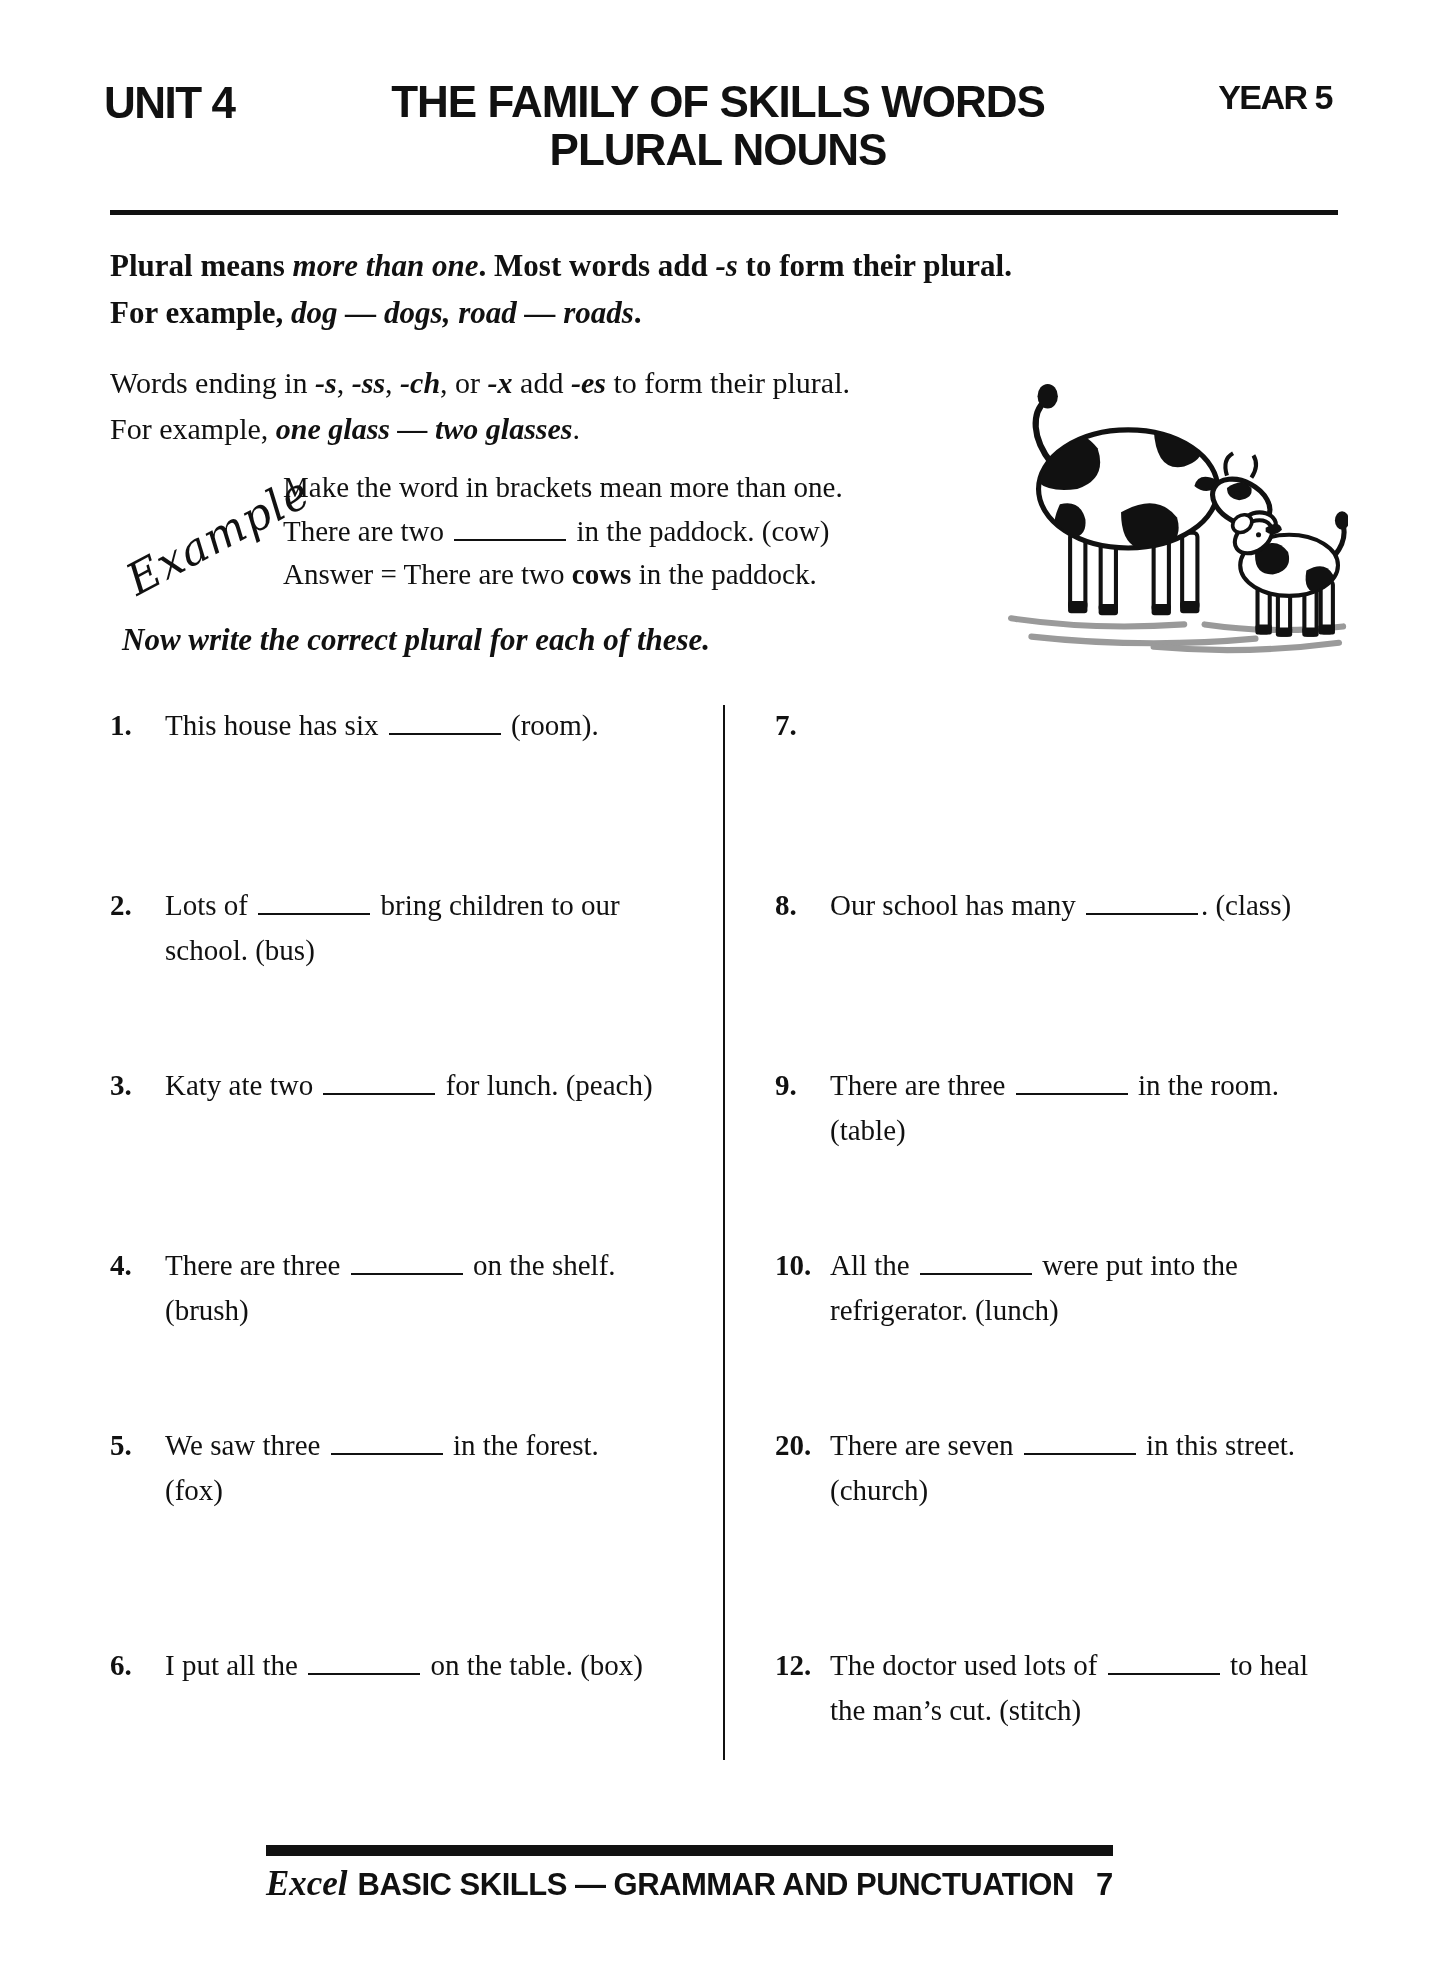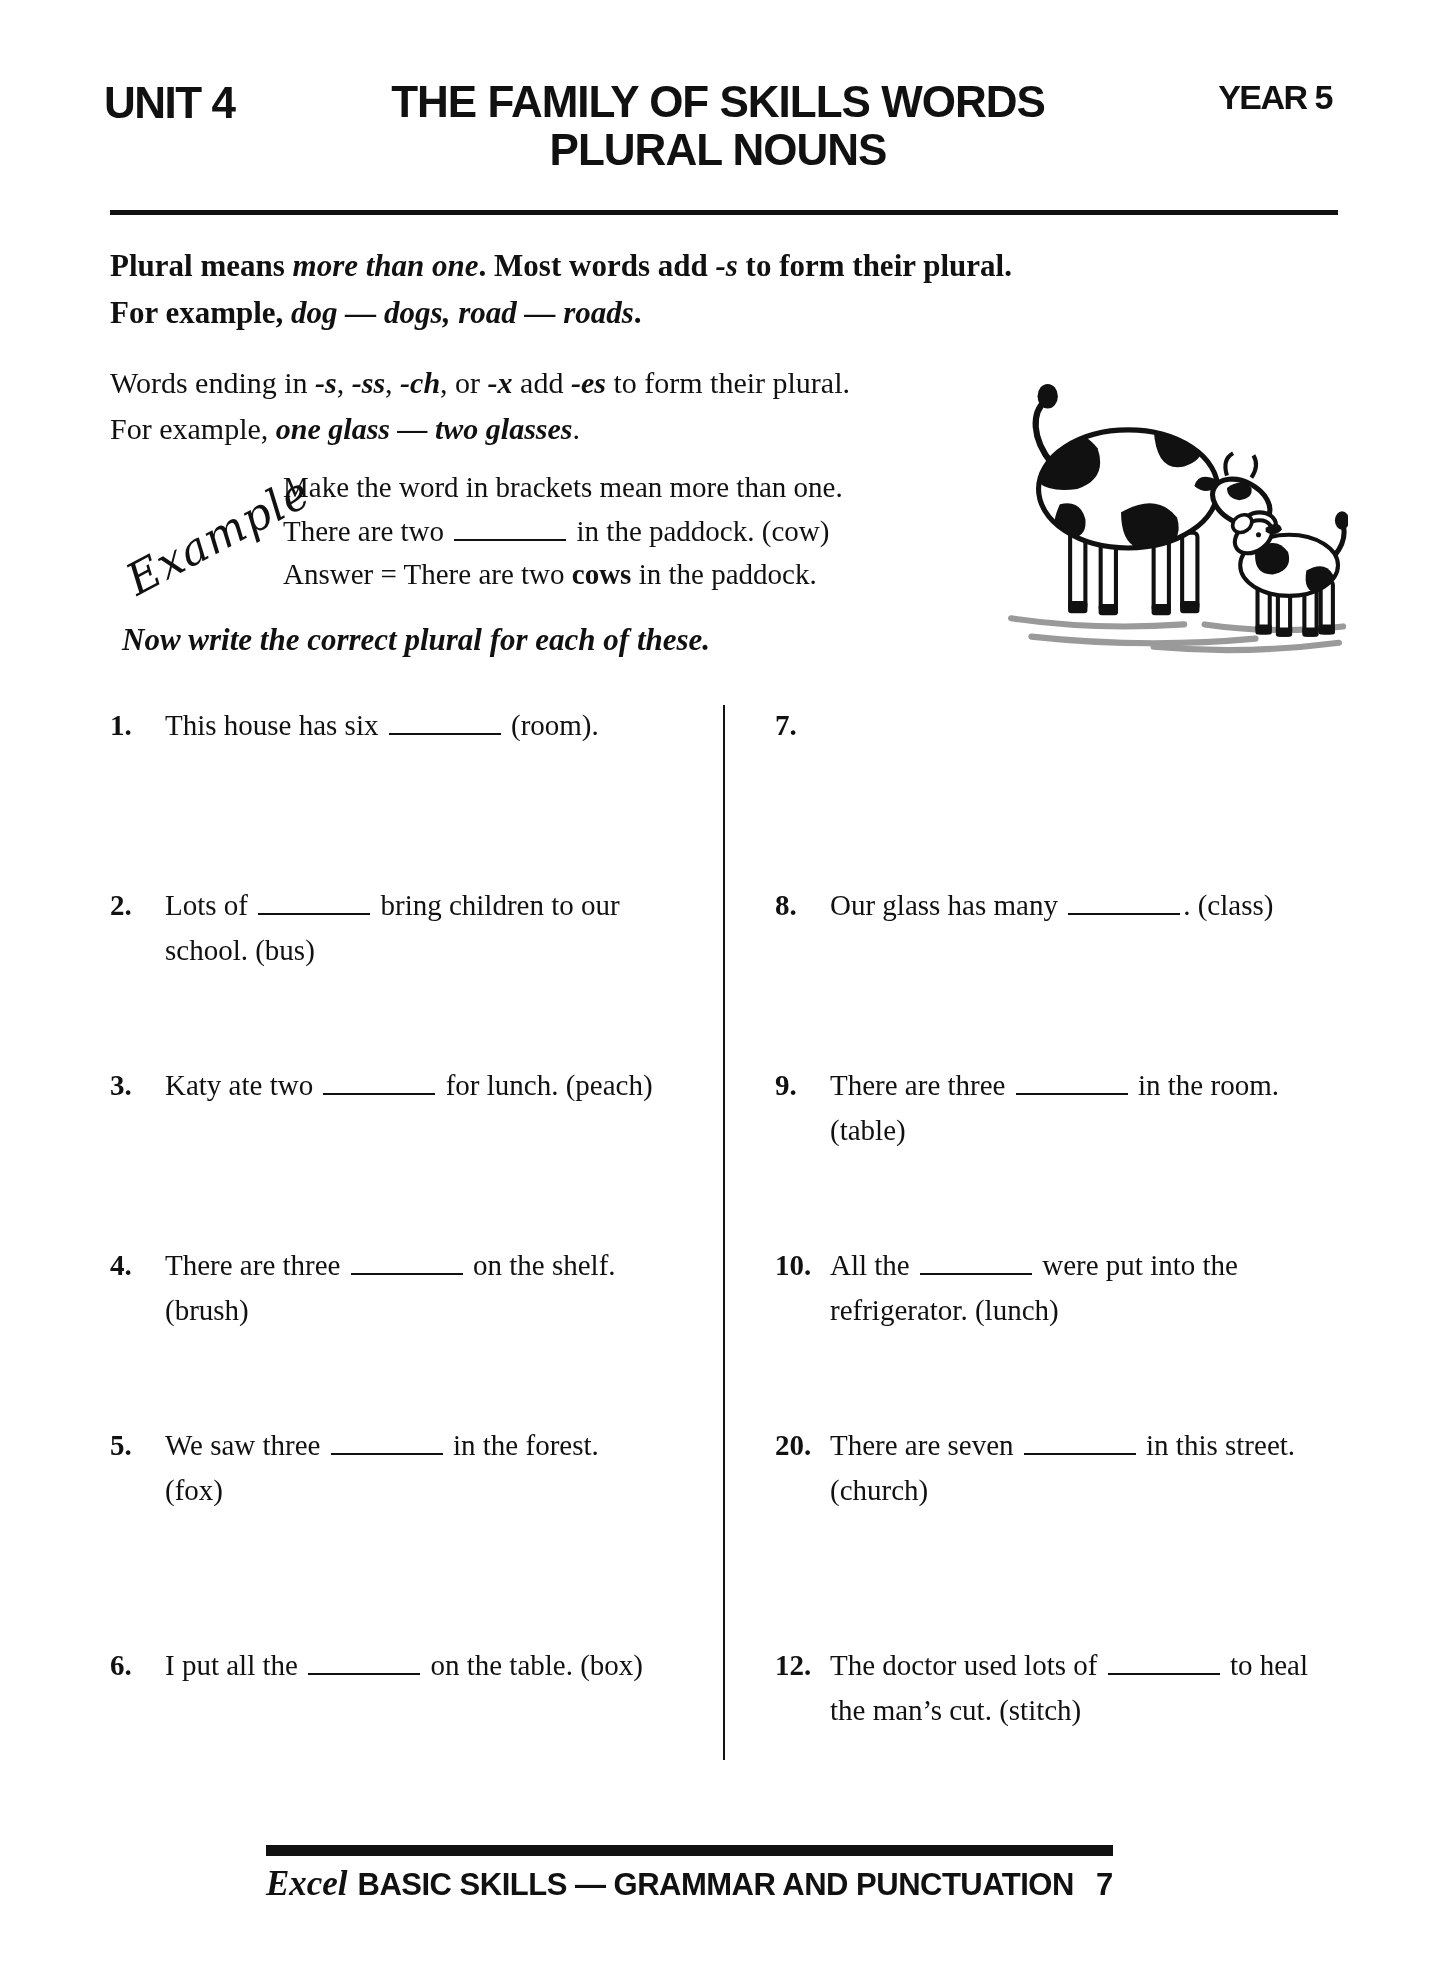--- a/index.html
+++ b/index.html
@@ -214,21 +214,21 @@
         <span class="qtext"><span>I put all the </span><span class="blank"></span><span> on the table. (box)</span></span>
       </div>
     </div>
 
     <div class="q-col-right">
       <div class="question">
         <span class="qnum">7.</span>
       </div>
       <div class="question">
         <span class="qnum">8.</span>
-        <span class="qtext"><span>Our glass has many </span><span class="blank"></span><span>. (class)</span></span>
+        <span class="qtext"><span>Our school has many </span><span class="blank"></span><span>. (class)</span></span>
       </div>
       <div class="question">
         <span class="qnum">9.</span>
         <span class="qtext"><span>There are three </span><span class="blank"></span><span> in the room. (table)</span></span>
       </div>
       <div class="question">
         <span class="qnum">10.</span>
         <span class="qtext"><span>All the </span><span class="blank"></span><span> were put into the refrigerator. (lunch)</span></span>
       </div>
       <div class="question tall">

